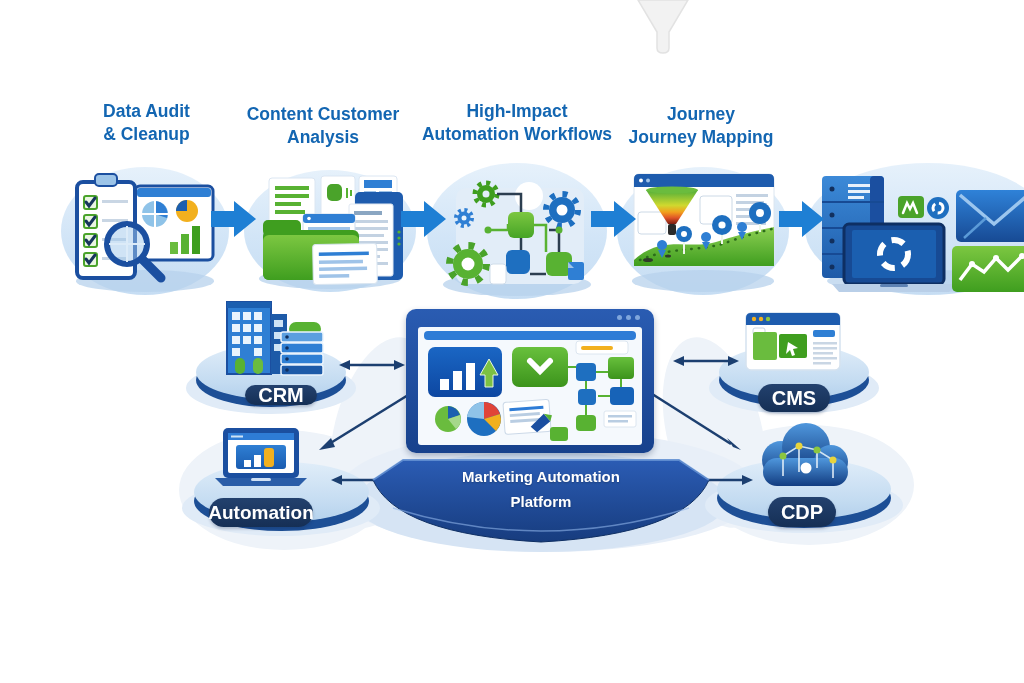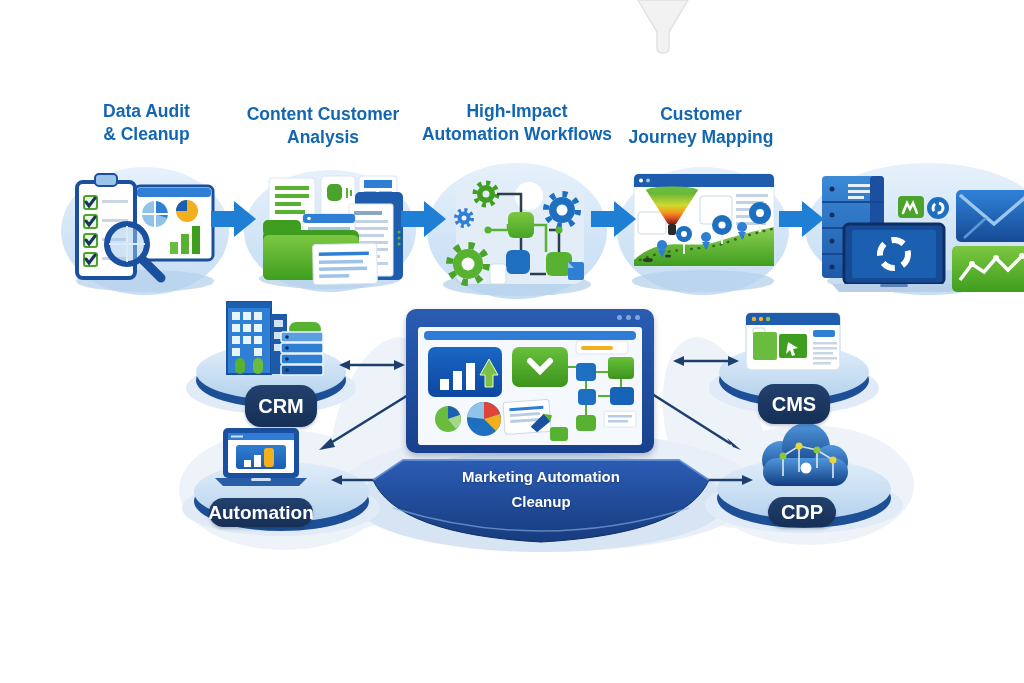--- a/index.html
+++ b/index.html
@@ -58,21 +58,21 @@
   </div>
   <div class="step-title" style="left:193px;top:103px;width:182px;">
     <span>Content Customer</span>
     <span>Analysis</span>
   </div>
   <div class="step-title" style="left:372px;top:100px;width:212px;">
     <span>High-Impact</span>
     <span>Automation Workflows</span>
   </div>
   <div class="step-title" style="left:568px;top:103px;width:188px;">
-    <span>Customer</span>
+    <span>Journey</span>
     <span>Journey Mapping</span>
   </div>
 
   <div class="bubble" style="left:22px;top:167px;width:168px;height:128px;"></div>
   <div class="bubble" style="left:205px;top:170px;width:172px;height:122px;"></div>
   <div class="bubble" style="left:388px;top:163px;width:180px;height:136px;"></div>
   <div class="bubble" style="left:578px;top:167px;width:172px;height:128px;"></div>
   <div class="bubble" style="left:766px;top:163px;width:246px;height:132px;"></div>
 
   <svg class="block-arrow" style="left:172px;top:198px;" width="46" height="42" viewBox="0 0 46 42">
@@ -404,21 +404,21 @@
       <rect x="64" y="58" width="42" height="10" rx="2" fill="#2f7fd4" stroke="#eaf4fd" stroke-width="1.5"></rect>
       <rect x="64" y="69" width="42" height="10" rx="2" fill="#1d5aa8" stroke="#eaf4fd" stroke-width="1.5"></rect>
       <g fill="#12305e">
           <circle cx="70" cy="41" r="1.8"></circle>
           <circle cx="70" cy="52" r="1.8"></circle>
           <circle cx="70" cy="63" r="1.8"></circle>
           <circle cx="70" cy="74" r="1.8"></circle>
         </g>
     </g>
   </svg>
-  <div class="pill" style="left:206px;top:385px;width:72px;height:42px;font-size:20px;">
+  <div class="pill" style="left:206px;top:385px;width:72px;height:20px;font-size:20px;">
     <span>CRM</span>
   </div>
 
   <div class="plat-shadow" style="left:670px;top:362px;width:170px;height:52px;"></div>
   <div class="plat-rim" style="left:680px;top:353px;width:150px;height:54px;"></div>
   <div class="plat-top" style="left:680px;top:345px;width:150px;height:54px;"></div>
   <svg class="node-icon" style="left:706px;top:312px;" width="96" height="60" viewBox="0 0 96 60">
     <rect x="1" y="1" width="94" height="57" rx="5" fill="#ffffff" stroke="#d5e2ef" stroke-width="1.5"></rect>
     <path d="M1,6 q0,-5 5,-5 h84 q5,0 5,5 v7 H1 Z" fill="#1e5cae"></path>
     <circle cx="9" cy="7" r="2.2" fill="#f2b01e"></circle>
@@ -430,21 +430,21 @@
     <path d="M43,30 l10,6 l-5,1 l2,6 l-3,1 l-2,-6 l-4,4 z" fill="#ffffff"></path>
     <rect x="68" y="18" width="22" height="7" rx="2" fill="#2f7fd4"></rect>
     <g fill="#c9d6e4">
       <rect x="68" y="30" width="24" height="2.5"></rect>
         <rect x="68" y="35" width="24" height="2.5"></rect>
       <rect x="68" y="40" width="20" height="2.5"></rect>
         <rect x="68" y="45" width="24" height="2.5"></rect>
       <rect x="68" y="50" width="18" height="2.5"></rect>
     </g>
   </svg>
-  <div class="pill" style="left:719px;top:384px;width:72px;height:40px;font-size:20px;">
+  <div class="pill" style="left:719px;top:384px;width:72px;height:28px;font-size:20px;">
     <span>CMS</span>
   </div>
 
   <div class="plat-shadow" style="left:143px;top:480px;width:198px;height:56px;"></div>
   <div class="plat-rim" style="left:155px;top:471px;width:175px;height:60px;"></div>
   <div class="plat-top" style="left:155px;top:462px;width:175px;height:60px;"></div>
   <svg class="node-icon" style="left:176px;top:428px;" width="92" height="62" viewBox="0 0 92 62">
     <defs>
       <linearGradient id="ang" x1="0" y1="0" x2="0" y2="1">
         <stop offset="0" stop-color="#2f7fd4"></stop>
@@ -598,16 +598,16 @@
         <stop offset="0" stop-color="#2b5cb4"></stop>
           <stop offset="1" stop-color="#173c7e"></stop>
       </linearGradient>
     </defs>
     <path d="M36,10 L312,10 L342,30 Q318,84 174,92 Q30,84 6,30 Z" fill="url(#pedg)" stroke="#0f2f63" stroke-width="1"></path>
     <path d="M6,30 L36,10 L312,10 L342,30" stroke="#6e9ce0" stroke-width="2" fill="none" opacity="0.8"></path>
     <path d="M26,58 Q174,104 322,58" stroke="#8fb4ea" stroke-width="1.5" fill="none" opacity="0.6"></path>
   </svg>
   <div class="pedestal-text" style="left:358px;top:464px;width:288px;">
     <span>Marketing Automation</span>
-    <span>Cleanup</span>
+    <span>Platform</span>
   </div>
 
 </div>
 
 </body></html>

